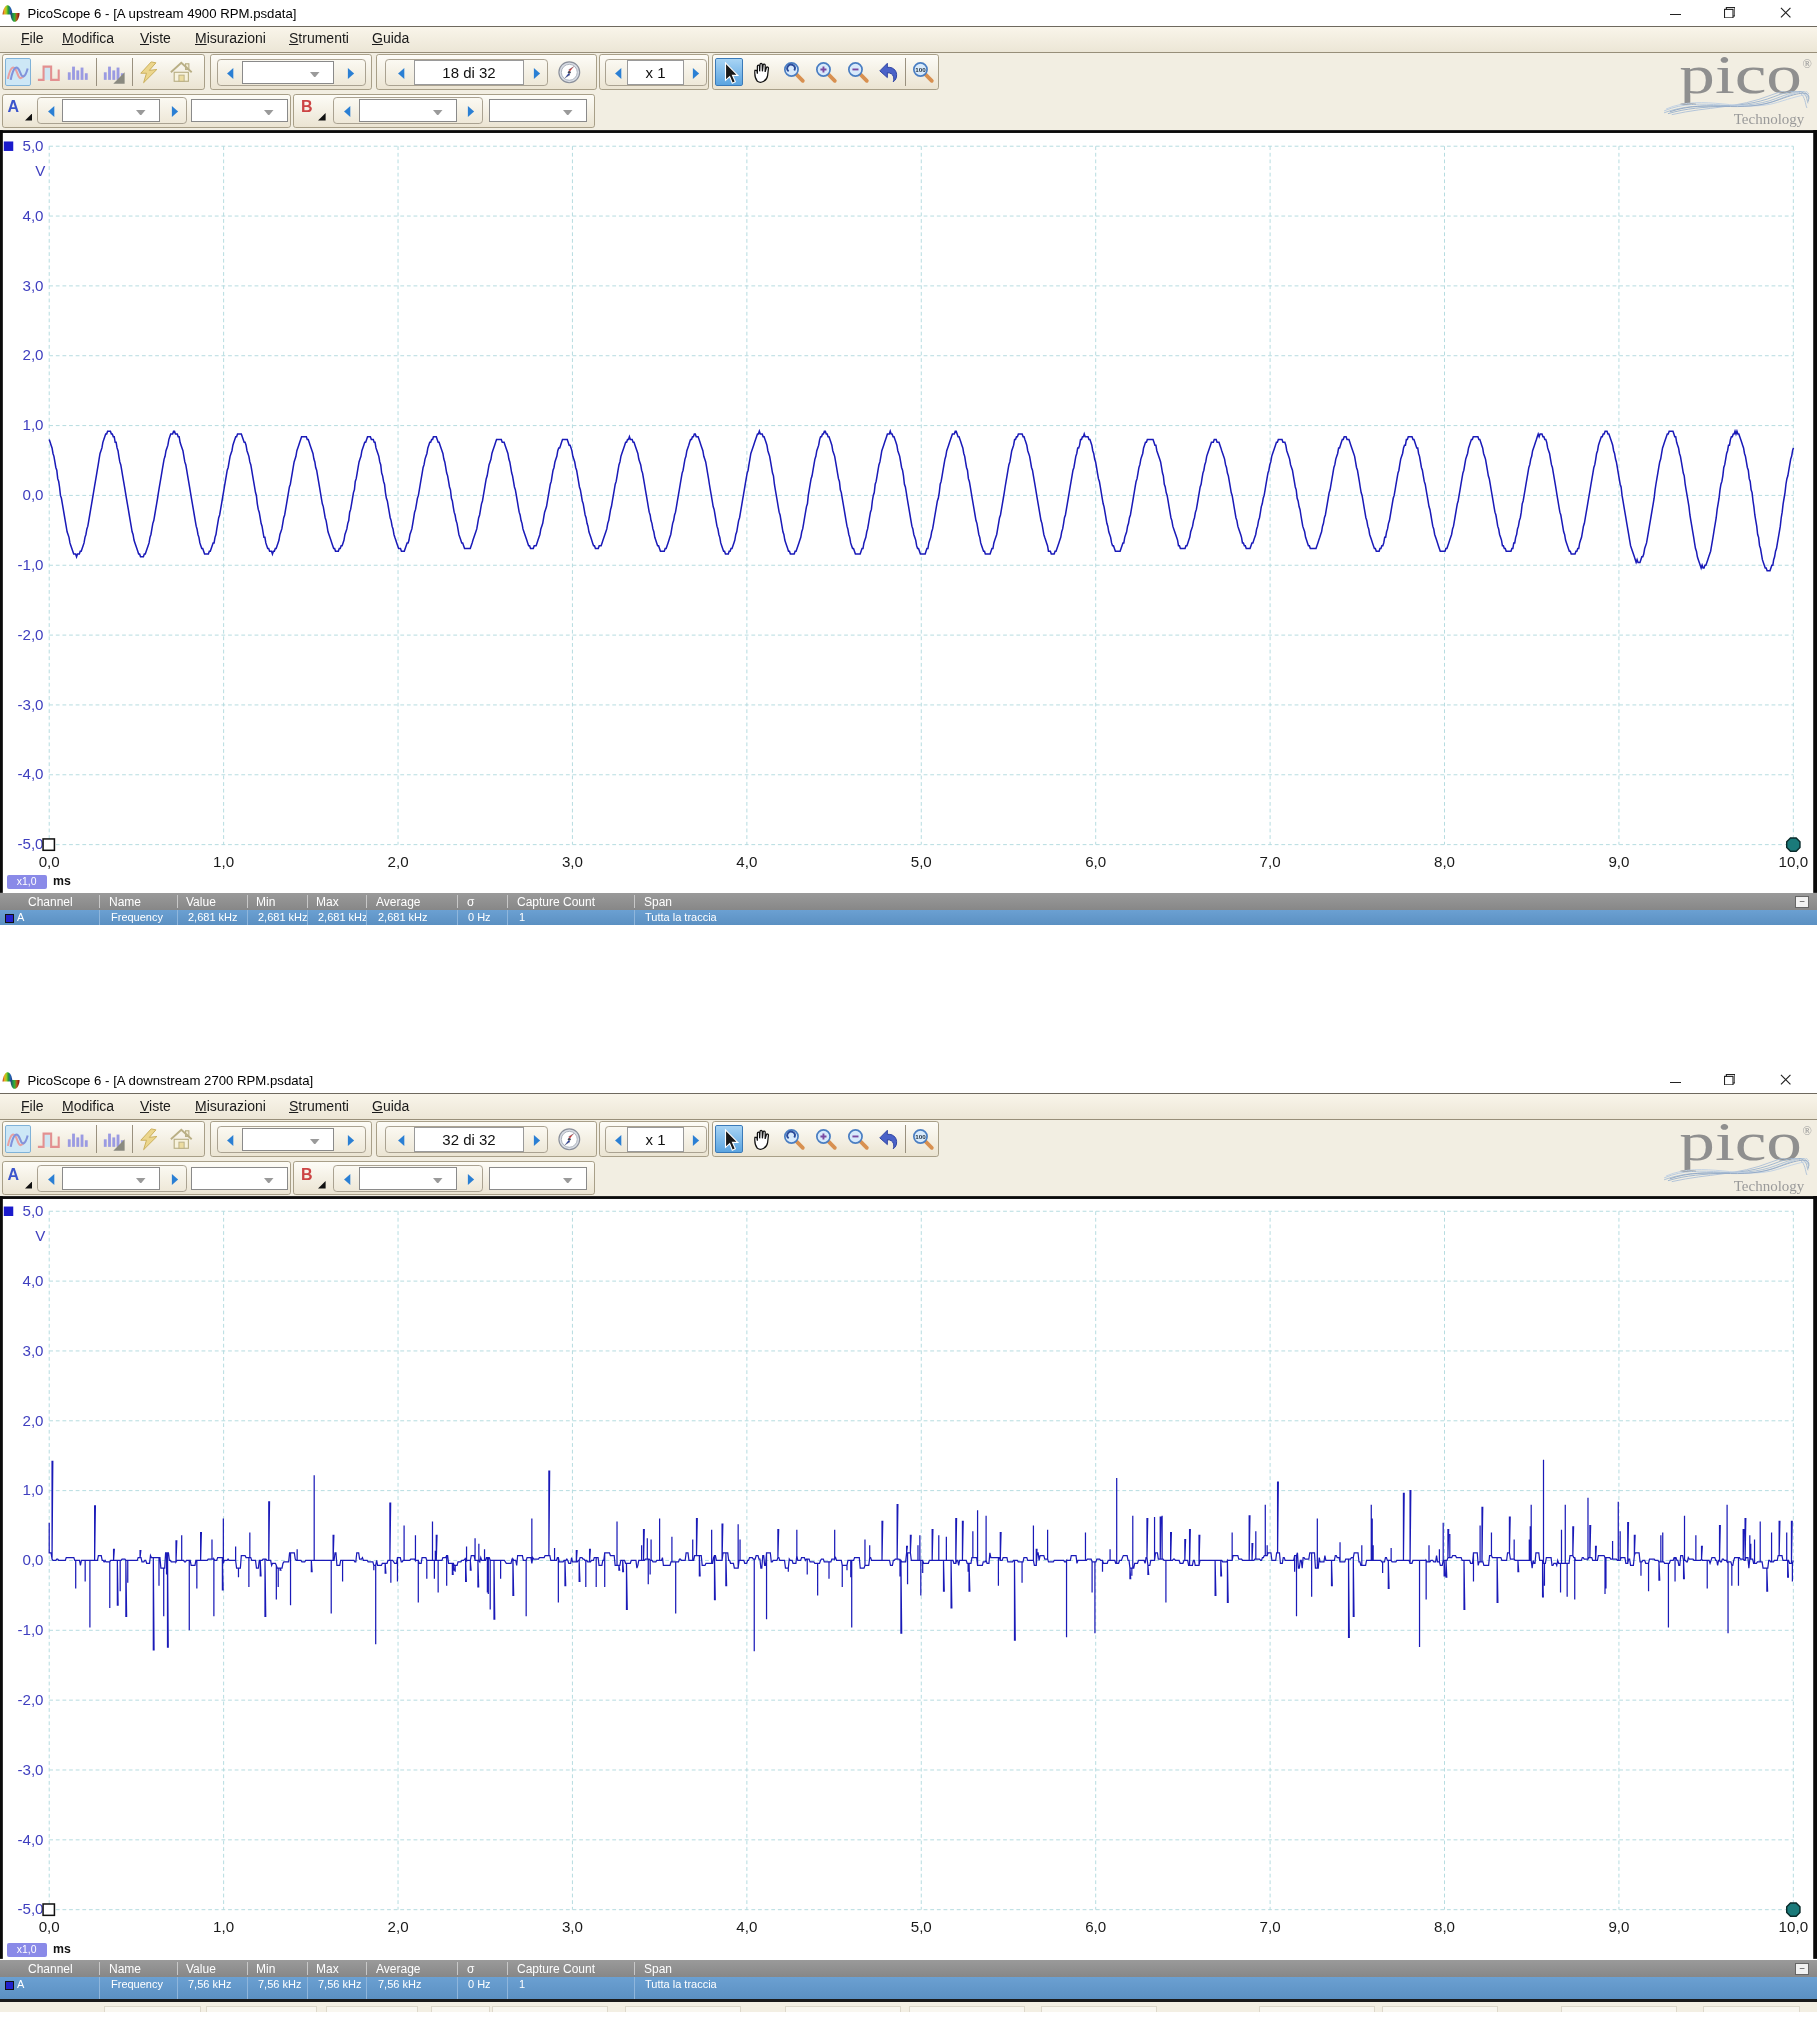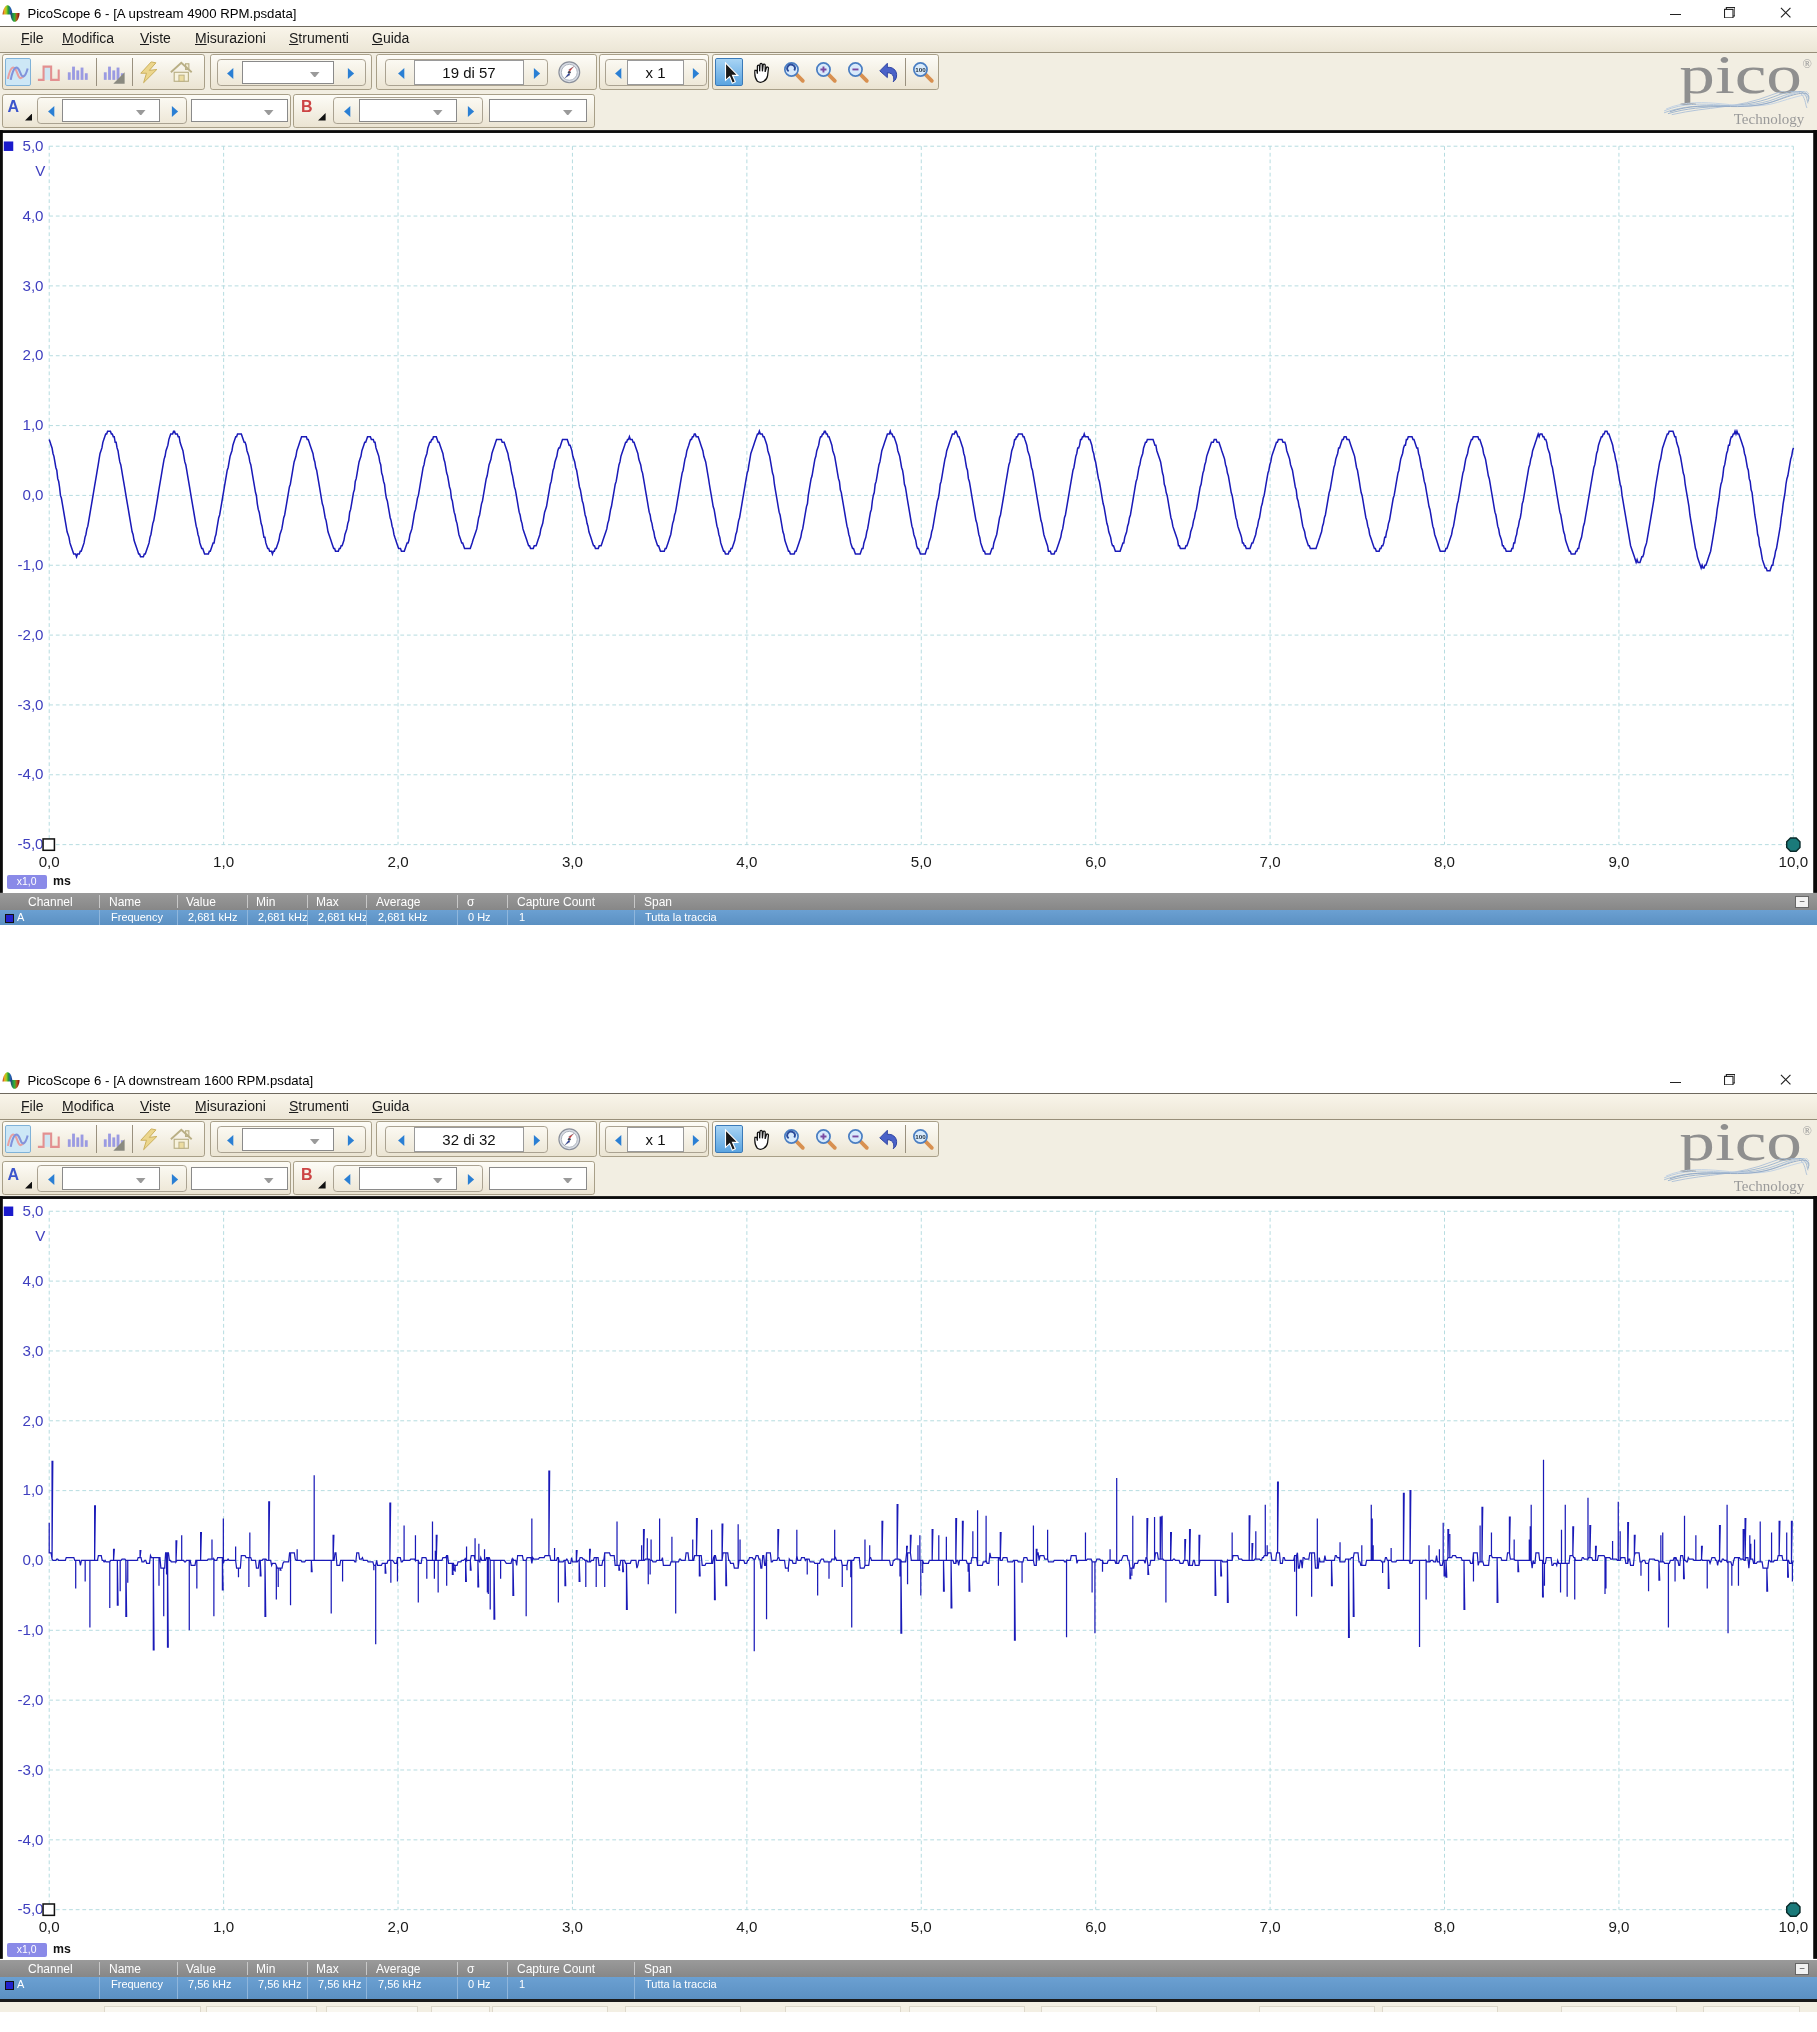--- a/index.html
+++ b/index.html
@@ -119,21 +119,21 @@
       </svg>
     </div>
     <div class="pan" style="left:376px;top:54px;width:221px;height:36px"></div>
     <div style="position:absolute;left:385px;top:59px;width:163px;height:26.5px;border:0.9px solid #aaa291;border-radius:3.8px;background:linear-gradient(#fbf9f2,#eee8d8);box-sizing:border-box"></div>
     <div class="nav" style="left:390px;top:62px;width:23px;height:23px">
       <svg width="13.2" height="13.2" viewBox="0 0 12 12">
         <path d="M8.5,1 L2.8,6 L8.5,11 Z" fill="#2a7fd4"></path>
       </svg>
     </div>
     <div class="wb" style="left:414px;top:60px;width:110px;height:24.6px">
-      <span style="position:absolute;left:0;right:0;top:2.8px;text-align:center;font-size:15px;color:#111">19 di 57</span>
+      <span style="position:absolute;left:0;right:0;top:2.8px;text-align:center;font-size:15px;color:#111">18 di 32</span>
     </div>
     <div class="nav" style="left:525px;top:62px;width:23px;height:23px">
       <svg width="13.2" height="13.2" viewBox="0 0 12 12">
         <path d="M3.5,1 L9.2,6 L3.5,11 Z" fill="#2a7fd4"></path>
       </svg>
     </div>
     <div style="position:absolute;left:557px;top:60px"><svg width="24.6" height="24.6" viewBox="0 0 26 26">
         <circle cx="13" cy="13" r="11" fill="#d8dce4" stroke="#8a8f9a" stroke-width="1.2"></circle>
         <circle cx="13" cy="13" r="8.4" fill="#ffffff" stroke="#9aa2ae" stroke-width="0.8"></circle>
         <path d="M17.8,7 L13.8,12 L12.2,10.5 Z" fill="#d03030"></path>
@@ -379,21 +379,21 @@
           <stop offset="0" stop-color="#202e78"></stop>
           <stop offset="0.25" stop-color="#208858"></stop>
           <stop offset="0.45" stop-color="#38b030"></stop>
           <stop offset="0.7" stop-color="#b85818"></stop>
           <stop offset="0.92" stop-color="#851515"></stop>
         </linearGradient>
       </defs>
       <path d="M0.5,11 C1.5,3.5 4,1.2 6,1.2 C8.5,1.2 10.5,5 11,11 Z" fill="url(#gA1134)"></path>
       <path d="M8.8,9.5 C9.3,16.5 11.3,18.8 13.3,18.8 C15.8,18.8 18.3,15 18.5,9.5 Z" fill="url(#gB1134)"></path>
     </svg>
-    <div style="position:absolute;left:27.4px;top:1073px;font-size:13.2px;color:#000">PicoScope 6 - [A downstream 1600 RPM.psdata]</div>
+    <div style="position:absolute;left:27.4px;top:1073px;font-size:13.2px;color:#000">PicoScope 6 - [A downstream 2700 RPM.psdata]</div>
     <div style="position:absolute;left:1670px;top:1082px;width:11.4px;height:0.9px;background:#222"></div>
     <svg style="position:absolute;left:1724px;top:1074px" width="11.4" height="11.4" viewBox="0 0 12 12">
       <rect x="0.5" y="2.5" width="9" height="9" fill="none" stroke="#222" stroke-width="1.2"></rect>
       <path d="M2.5,2.5 V0.5 H11.5 V9.5 H9.5" fill="none" stroke="#222" stroke-width="1.2"></path>
     </svg>
     <svg style="position:absolute;left:1780px;top:1074px" width="11.4" height="11.4" viewBox="0 0 12 12">
       <path d="M1,1 L11,11 M11,1 L1,11" stroke="#222" stroke-width="1.2"></path>
     </svg>
     <div style="position:absolute;left:0;top:1093px;width:1817px;height:27.4px;background:linear-gradient(#f9f5ea,#ece6d6);border-top:0.9px solid #6e695e;border-bottom:0.9px solid #978e79;box-sizing:border-box"></div>
     <div style="position:absolute;left:21px;top:1098px;font-size:14px;color:#1a1a1a"><u>F</u>ile</div>

